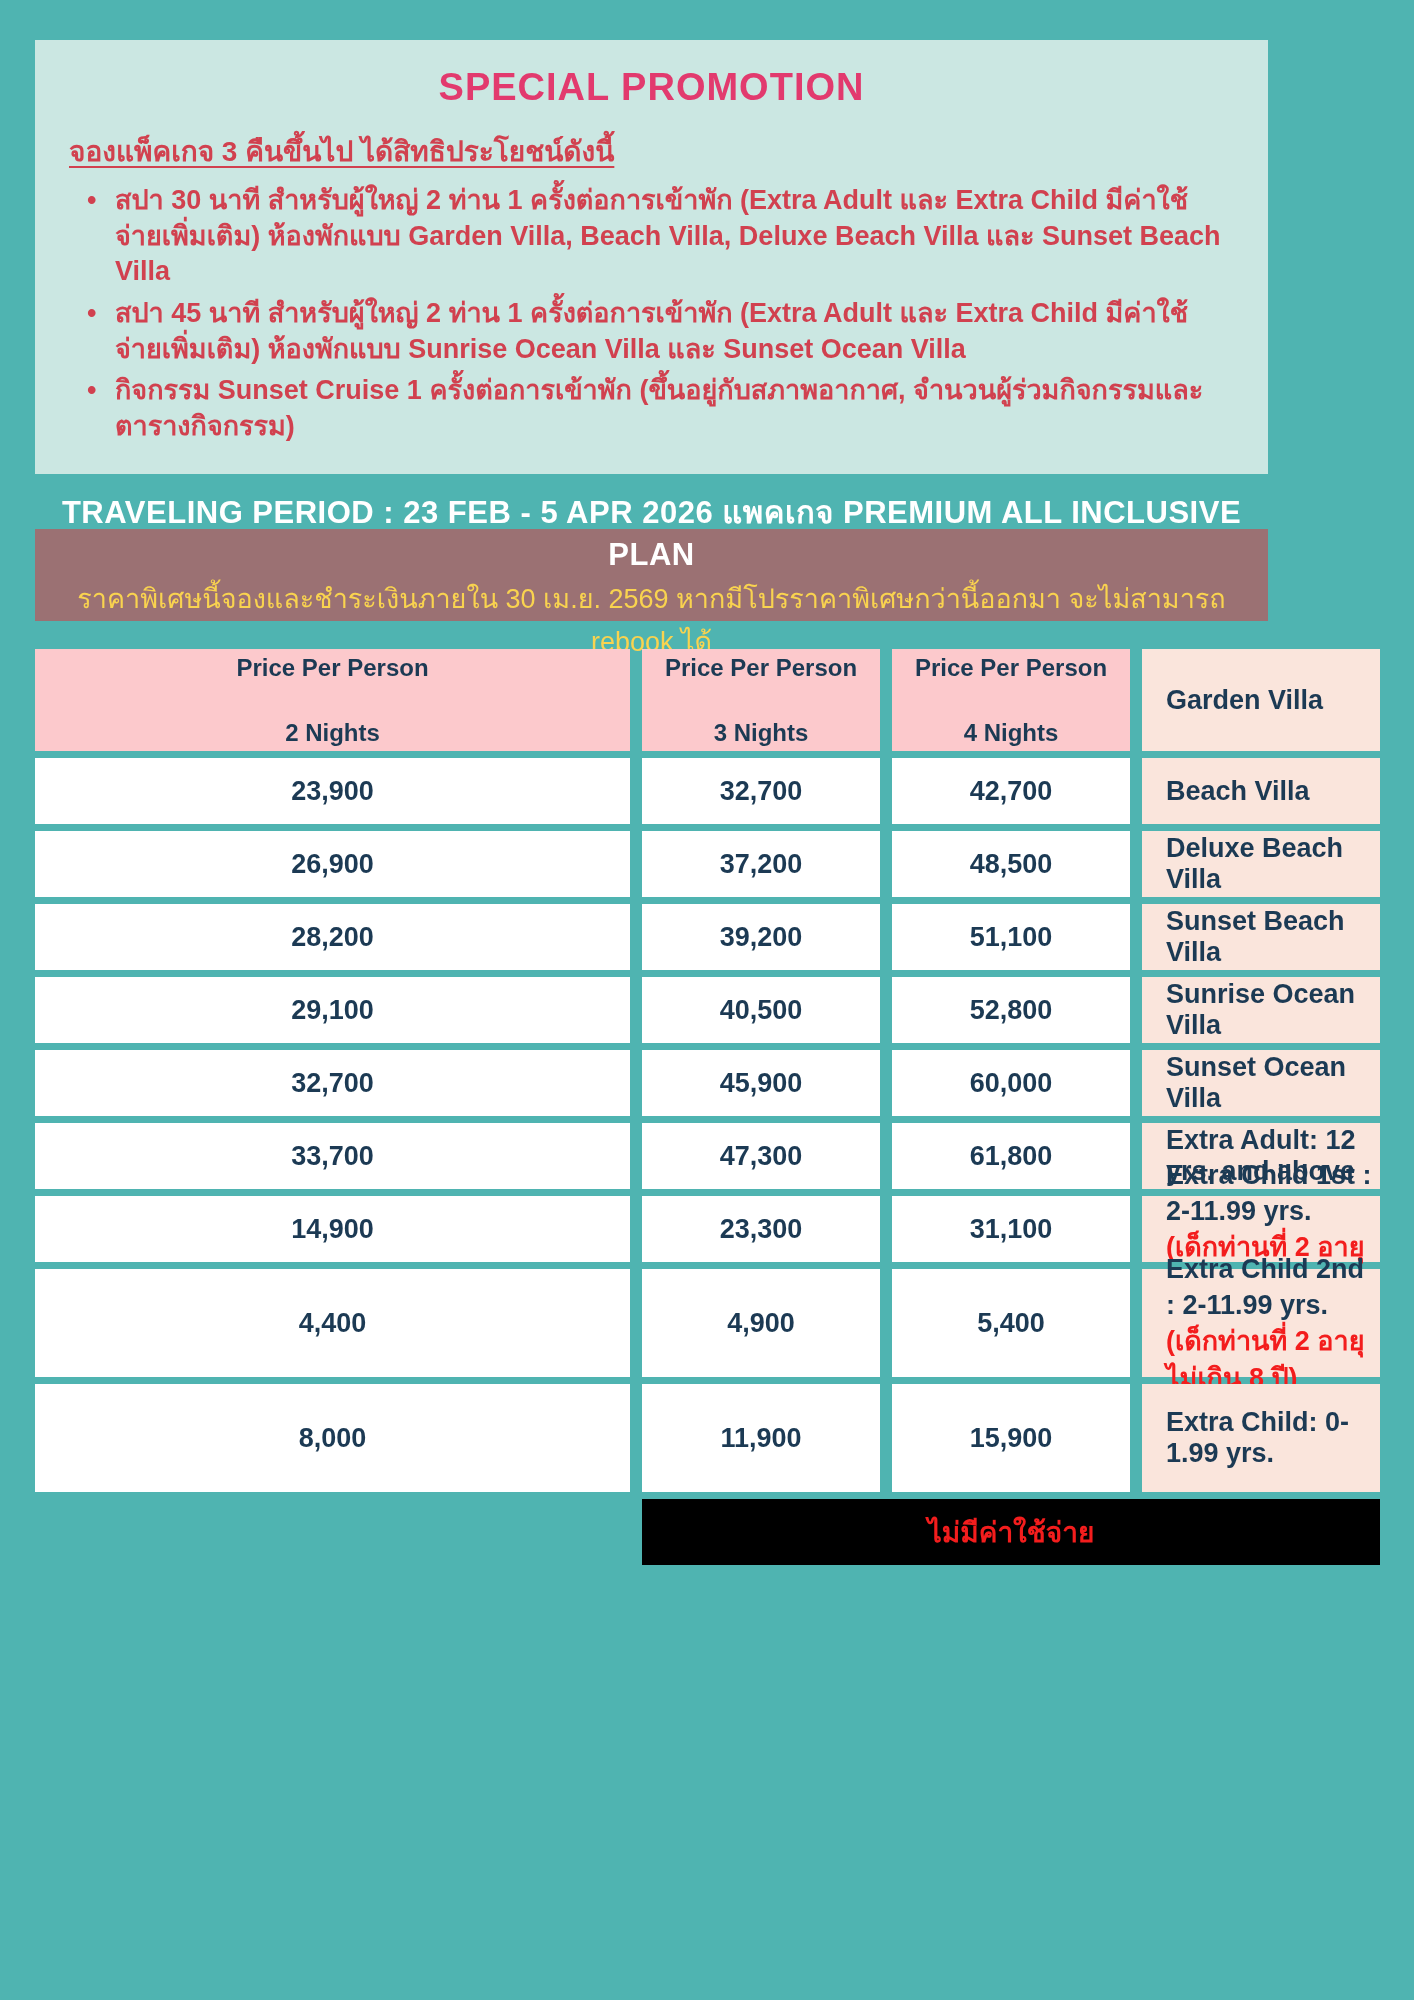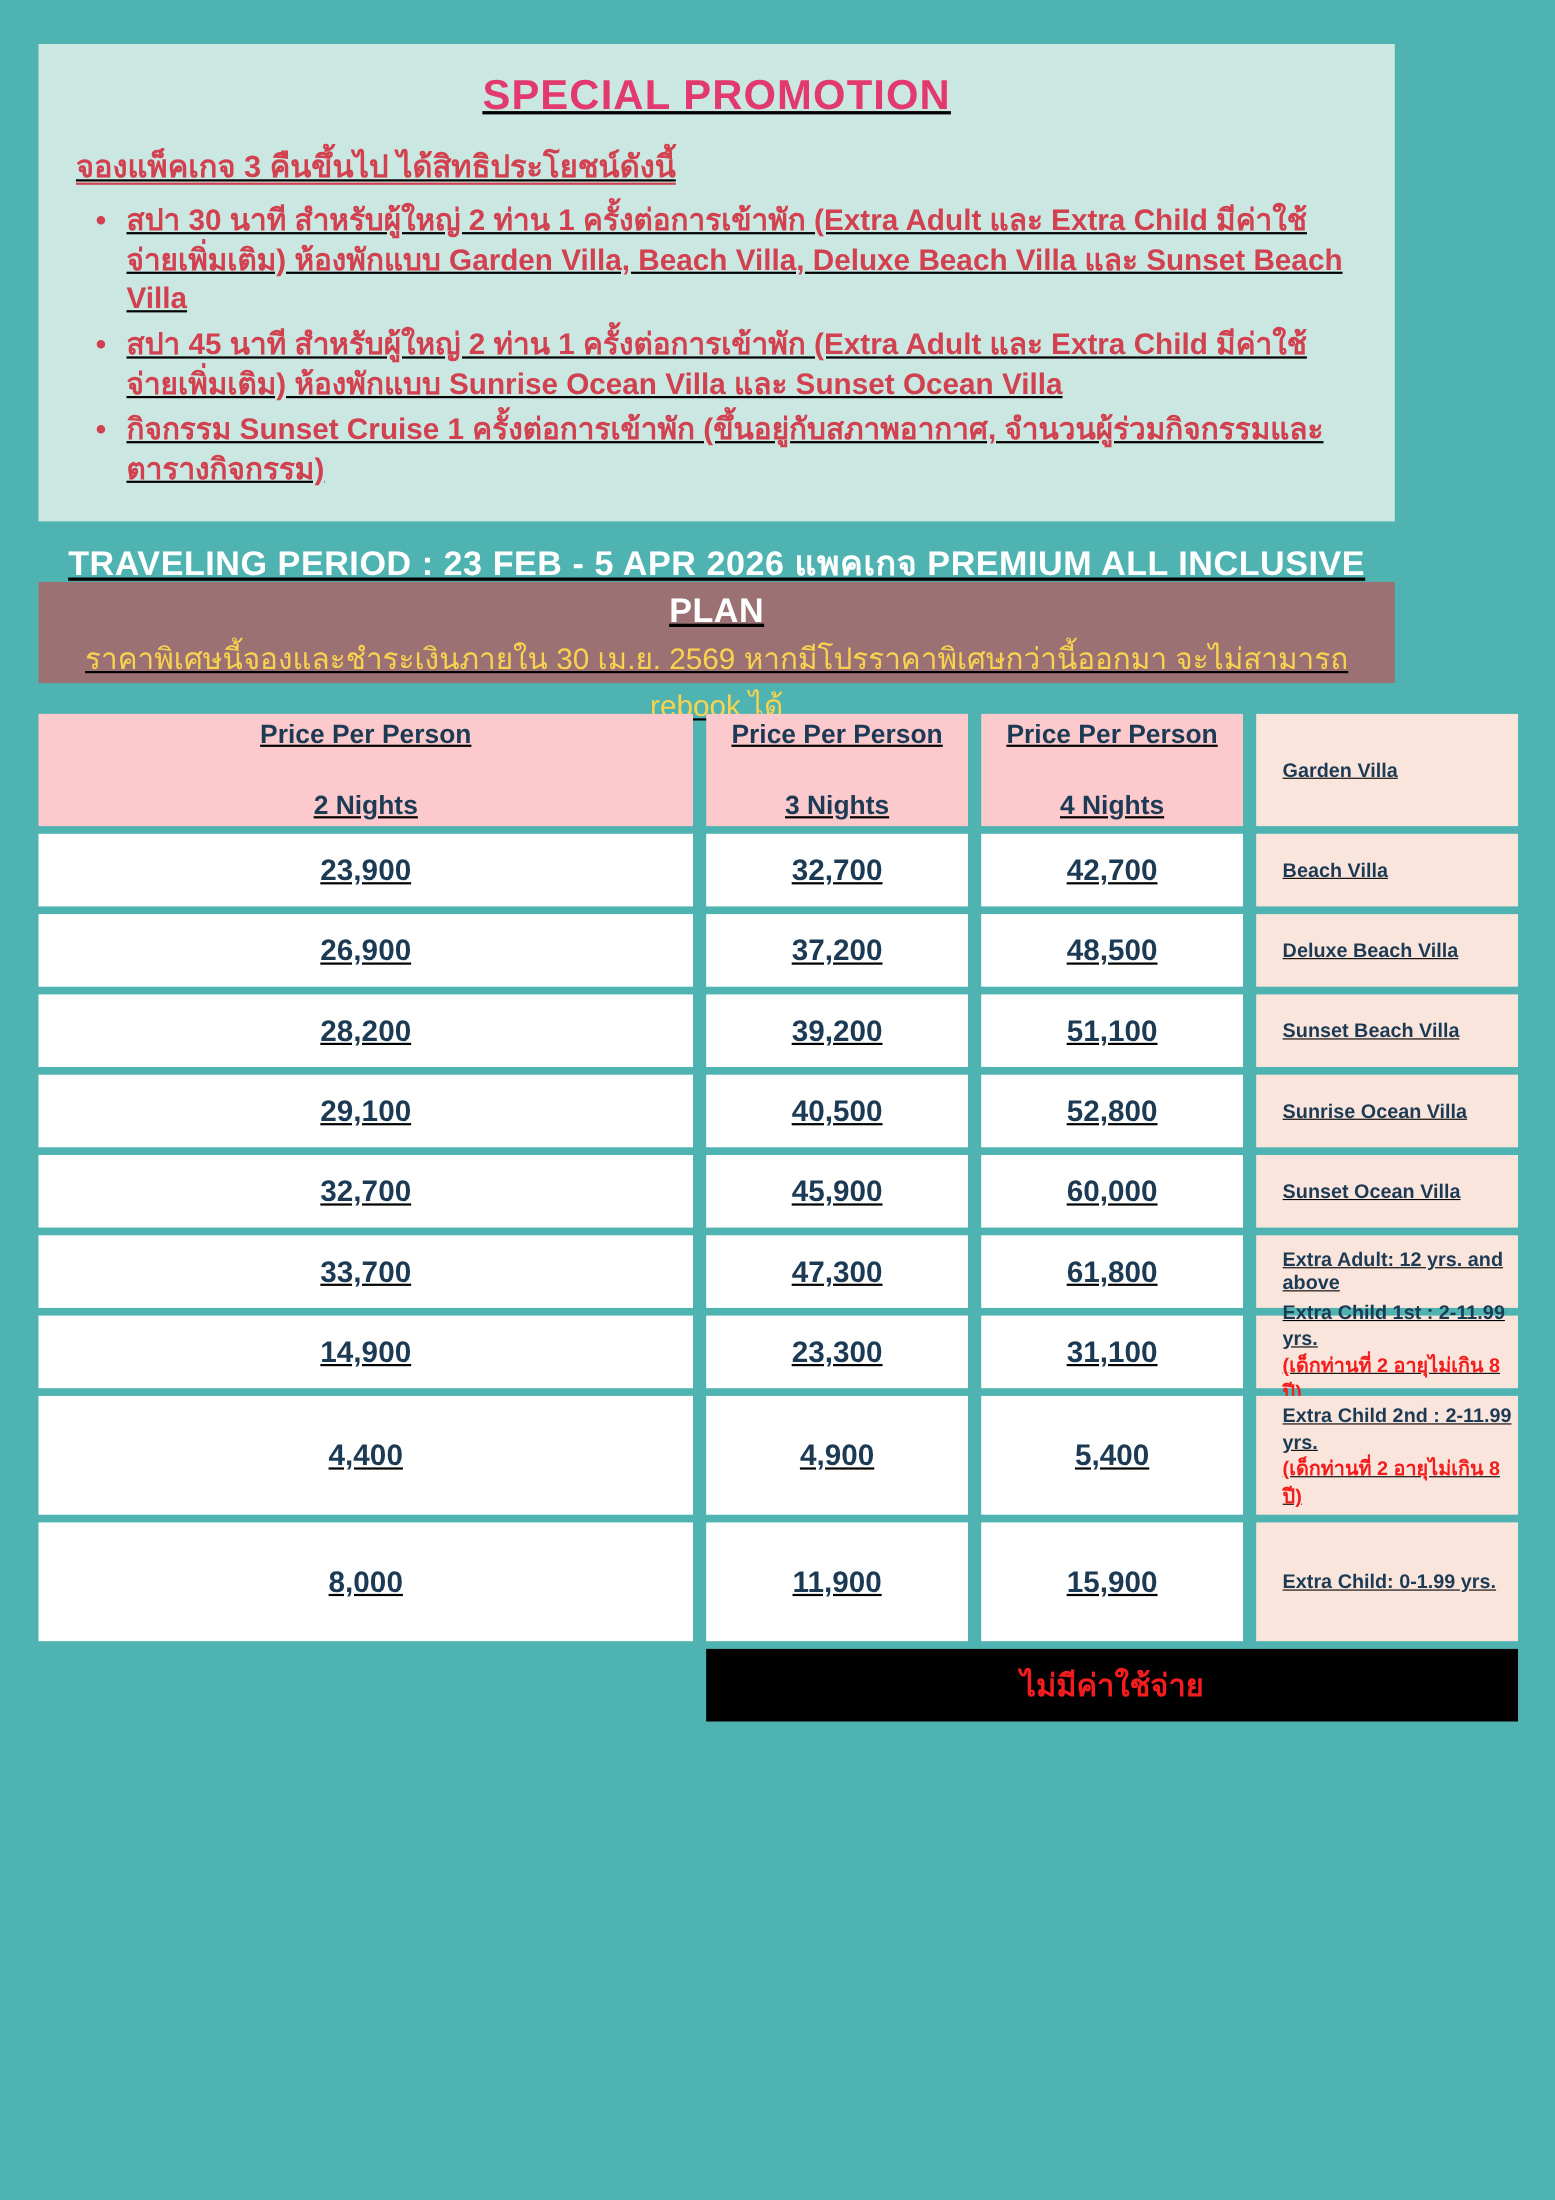--- a/index.html
+++ b/index.html
@@ -2,21 +2,21 @@
 <html><head>
 <meta charset="utf-8">
 <style>
   * { margin: 0; padding: 0; box-sizing: border-box; }
   html, body { width: 1414px; height: 2000px; }
   body {
     background: #4FB4B1;
     font-family: "Liberation Sans", "DejaVu Sans", sans-serif;
     overflow: hidden;
   }
-  .content { width: 1233px; margin-left: 35px; text-decoration: underline; }
+  .content { width: 1233px; margin-left: 35px; }
 
   
   .promo-panel {
     margin-top: 40px;
     background: #CBE7E2;
     min-height: 320px;
     padding: 26px 34px 24px 34px;
   }
   .promo-title {
     text-align: center;
@@ -89,21 +89,21 @@
     color: #1C3A54;
     font-weight: bold;
     justify-content: center;
     text-align: center;
   }
   .hdr-room { font-size: 30px; }
   .hdr-price { flex-direction: column; font-size: 24px; line-height: 1.55; justify-content: space-between; }
   .label-cell {
     background: #FAE5DC;
     color: #1C3A54;
-    font-size: 18px;
+    font-size: 27px;
     font-weight: bold;
     padding-left: 24px;
     justify-content: flex-start;
   }
   .label-cell.tall {
     flex-direction: column;
     align-items: flex-end;
     justify-content: center;
     line-height: 1.35;
   }

